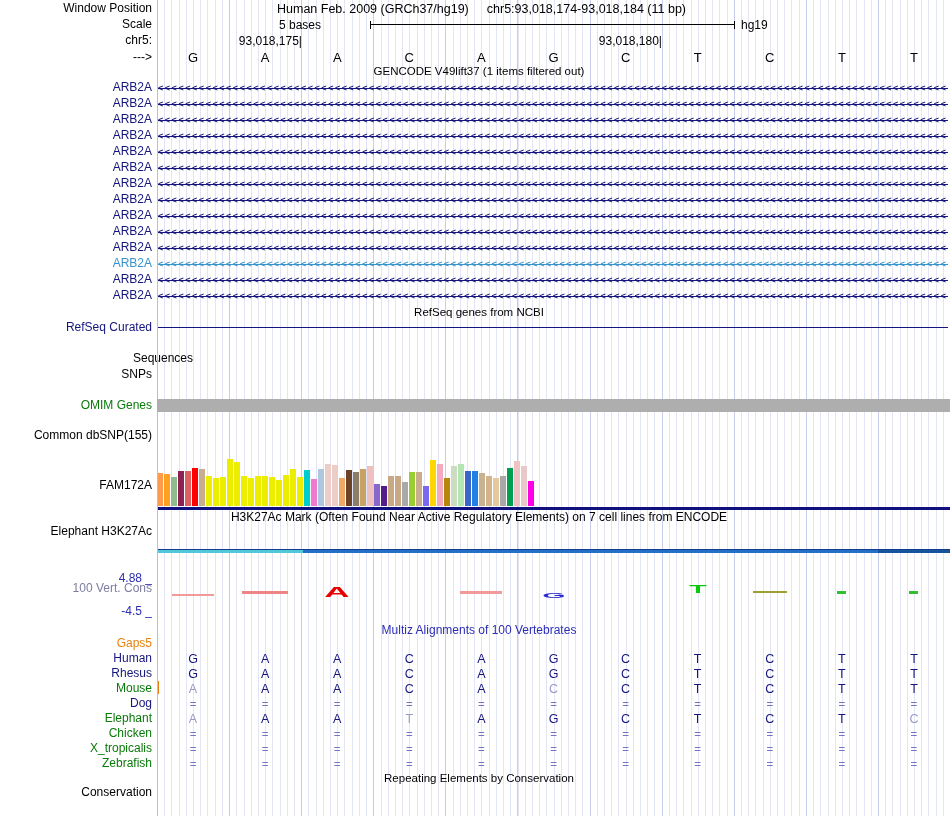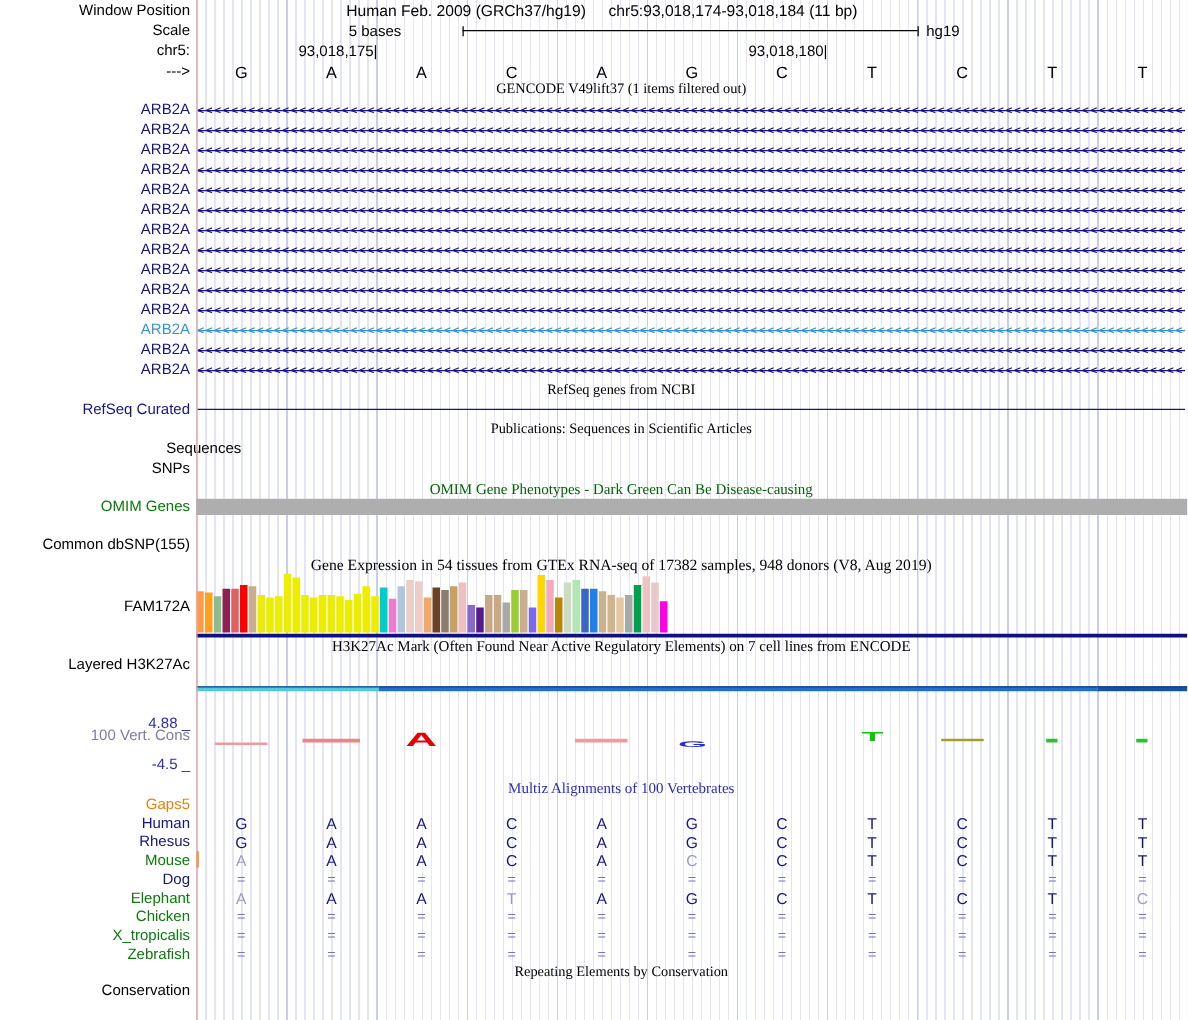--- a/index.html
+++ b/index.html
@@ -4,21 +4,21 @@
 <style>
   html,body{margin:0;padding:0;background:#fff;}
   .canvas{position:relative;width:950px;height:816px;background:#fff;overflow:hidden;
           font-family:"Liberation Sans",sans-serif;color:#000;}
   .grid{position:absolute;left:157px;top:0;width:793px;height:816px;
         background-image:
           repeating-linear-gradient(to right,#c9cdec 0,#c9cdec 1px,transparent 1px,transparent 72.09px),
           repeating-linear-gradient(to right,#e3e5f6 0,#e3e5f6 1px,transparent 1px,transparent 7.21px);}
   .cursor{position:absolute;left:157px;top:0;width:1px;height:816px;background:#f5a8a4;z-index:1;}
   .lbl{position:absolute;left:0;width:152px;text-align:right;font-size:12px;line-height:13px;white-space:nowrap;}
-  .hdr{position:absolute;left:168px;width:658px;text-align:center;font-size:11.5px;line-height:13px;white-space:nowrap;font-family:Liberation Serif, serif;}
+  .hdr{position:absolute;left:150px;width:658px;text-align:center;font-size:11.5px;line-height:13px;white-space:nowrap;}
   .navy{color:#15157e;}
   .green{color:#0a7a0a;}
   .dkgreen{color:#006400;}
   .blue{color:#2c2cb4;}
   .grayp{color:#7d7da2;}
   .orange{color:#e8820c;}
   .titlebar{position:absolute;left:157px;width:649px;top:2px;text-align:center;font-size:12.5px;white-space:nowrap;}
   .titlebar span{margin:0 9px;}
   .scaleline{position:absolute;top:24px;border-top:1px solid #000;height:0;}
   .tick{position:absolute;width:1px;height:8px;background:#000;top:21px;}
@@ -114,31 +114,28 @@
       <div class="gene-arrows" style="left: 158px; width: 790px; top: 275.5px; color: rgb(21, 21, 126);">&lt;&lt;&lt;&lt;&lt;&lt;&lt;&lt;&lt;&lt;&lt;&lt;&lt;&lt;&lt;&lt;&lt;&lt;&lt;&lt;&lt;&lt;&lt;&lt;&lt;&lt;&lt;&lt;&lt;&lt;&lt;&lt;&lt;&lt;&lt;&lt;&lt;&lt;&lt;&lt;&lt;&lt;&lt;&lt;&lt;&lt;&lt;&lt;&lt;&lt;&lt;&lt;&lt;&lt;&lt;&lt;&lt;&lt;&lt;&lt;&lt;&lt;&lt;&lt;&lt;&lt;&lt;&lt;&lt;&lt;&lt;&lt;&lt;&lt;&lt;&lt;&lt;&lt;&lt;&lt;&lt;&lt;&lt;&lt;&lt;&lt;&lt;&lt;&lt;&lt;&lt;&lt;&lt;&lt;&lt;&lt;&lt;&lt;&lt;&lt;&lt;&lt;&lt;&lt;&lt;&lt;&lt;&lt;&lt;&lt;&lt;&lt;&lt;&lt;&lt;&lt;&lt;&lt;&lt;&lt;&lt;&lt;&lt;&lt;&lt;&lt;&lt;&lt;&lt;&lt;</div>
       <div class="lbl" style="top: 289px; color: rgb(21, 21, 126);">ARB2A</div>
       <div class="gene-row-line" style="left: 158px; width: 790px; top: 296px; border-color: rgb(21, 21, 126);"></div>
       <div class="gene-arrows" style="left: 158px; width: 790px; top: 291.5px; color: rgb(21, 21, 126);">&lt;&lt;&lt;&lt;&lt;&lt;&lt;&lt;&lt;&lt;&lt;&lt;&lt;&lt;&lt;&lt;&lt;&lt;&lt;&lt;&lt;&lt;&lt;&lt;&lt;&lt;&lt;&lt;&lt;&lt;&lt;&lt;&lt;&lt;&lt;&lt;&lt;&lt;&lt;&lt;&lt;&lt;&lt;&lt;&lt;&lt;&lt;&lt;&lt;&lt;&lt;&lt;&lt;&lt;&lt;&lt;&lt;&lt;&lt;&lt;&lt;&lt;&lt;&lt;&lt;&lt;&lt;&lt;&lt;&lt;&lt;&lt;&lt;&lt;&lt;&lt;&lt;&lt;&lt;&lt;&lt;&lt;&lt;&lt;&lt;&lt;&lt;&lt;&lt;&lt;&lt;&lt;&lt;&lt;&lt;&lt;&lt;&lt;&lt;&lt;&lt;&lt;&lt;&lt;&lt;&lt;&lt;&lt;&lt;&lt;&lt;&lt;&lt;&lt;&lt;&lt;&lt;&lt;&lt;&lt;&lt;&lt;&lt;&lt;&lt;&lt;&lt;&lt;&lt;&lt;</div>
     </div>
 
   <div class="hdr" style="top:306px;">RefSeq genes from NCBI</div>
   <div class="lbl navy" style="top:321px;">RefSeq Curated</div>
   <div class="gene-row-line navy" style="left:158px;width:790px;top:327px;border-color:#15157e;"></div>
 
-  <div class="hdr" style="top:337px;">Publications: Sequences in Scientific Articles</div>
   <div class="lbl" style="top:352px;padding-left:41px;">Sequences</div>
   <div class="lbl" style="top:368px;">SNPs</div>
 
-  <div class="hdr dkgreen" style="top:385px;font-size:12px;">OMIM Gene Phenotypes - Dark Green Can Be Disease-causing</div>
   <div class="lbl green" style="top:399px;">OMIM Genes</div>
   <div class="omim-bar" style="top:399px;"></div>
 
   <div class="lbl" style="top:429px;">Common dbSNP(155)</div>
 
-  <div class="hdr" style="top:446px;font-size:12.5px;">Gene Expression in 54 tissues from GTEx RNA-seq of 17382 samples, 948 donors (V8, Aug 2019)</div>
   <div class="lbl" style="top:479px;">FAM172A</div>
   <div id="gtex-bars">
       <div class="gtex-bar" style="left: 157px; top: 473px; height: 33px; background: rgb(255, 154, 74);"></div>
       <div class="gtex-bar" style="left: 164px; top: 474px; height: 32px; background: rgb(255, 160, 32);"></div>
       <div class="gtex-bar" style="left: 171px; top: 477px; height: 29px; background: rgb(143, 188, 143);"></div>
       <div class="gtex-bar" style="left: 178px; top: 471px; height: 35px; background: rgb(139, 34, 82);"></div>
       <div class="gtex-bar" style="left: 185px; top: 471px; height: 35px; background: rgb(224, 96, 96);"></div>
       <div class="gtex-bar" style="left: 192px; top: 468px; height: 38px; background: rgb(255, 0, 0);"></div>
       <div class="gtex-bar" style="left: 199px; top: 469px; height: 37px; background: rgb(200, 173, 142);"></div>
       <div class="gtex-bar" style="left: 206px; top: 476px; height: 30px; background: rgb(237, 237, 0);"></div>
@@ -185,21 +182,21 @@
       <div class="gtex-bar" style="left: 493px; top: 478px; height: 28px; background: rgb(230, 200, 160);"></div>
       <div class="gtex-bar" style="left: 500px; top: 476px; height: 30px; background: rgb(168, 168, 168);"></div>
       <div class="gtex-bar" style="left: 507px; top: 468px; height: 38px; background: rgb(0, 160, 80);"></div>
       <div class="gtex-bar" style="left: 514px; top: 461px; height: 45px; background: rgb(239, 195, 195);"></div>
       <div class="gtex-bar" style="left: 521px; top: 466px; height: 40px; background: rgb(232, 200, 200);"></div>
       <div class="gtex-bar" style="left: 528px; top: 481px; height: 25px; background: rgb(255, 0, 230);"></div>
     </div>
   <div class="gtex-line" style="top:507px;"></div>
 
   <div class="hdr" style="top:511px;font-size:12px;">H3K27Ac Mark (Often Found Near Active Regulatory Elements) on 7 cell lines from ENCODE</div>
-  <div class="lbl" style="top:525px;">Layered H3K27Ac</div>
+  <div class="lbl" style="top:525px;">Elephant H3K27Ac</div>
   <div id="h3k27ac-band">
       <div class="layer-seg" style="left: 157px; width: 146px; top: 549px; background: rgb(83, 200, 216); border-top: 1px solid rgb(18, 60, 140);"></div>
       <div class="layer-seg" style="left: 303px; width: 575px; top: 549px; background: rgb(36, 112, 200); border-top: 1px solid rgb(18, 60, 140);"></div>
       <div class="layer-seg" style="left: 878px; width: 72px; top: 549px; background: rgb(23, 84, 158); border-top: 1px solid rgb(18, 60, 140);"></div>
     </div>
 
   <div class="lbl blue" style="top:572px;">4.88 _</div>
   <div class="lbl grayp" style="top:582px;">100 Vert. Cons</div>
   <div class="lbl blue" style="top:605px;">-4.5 _</div>
   <div id="cons-marks">

